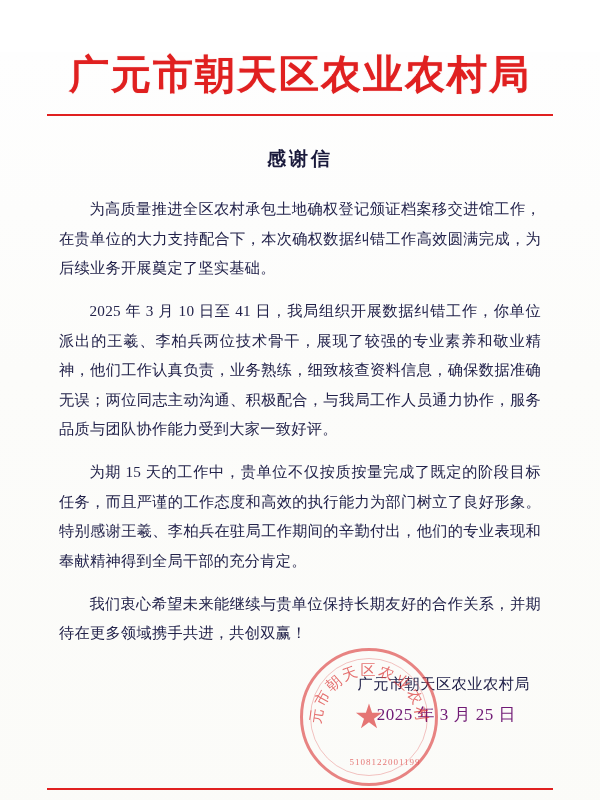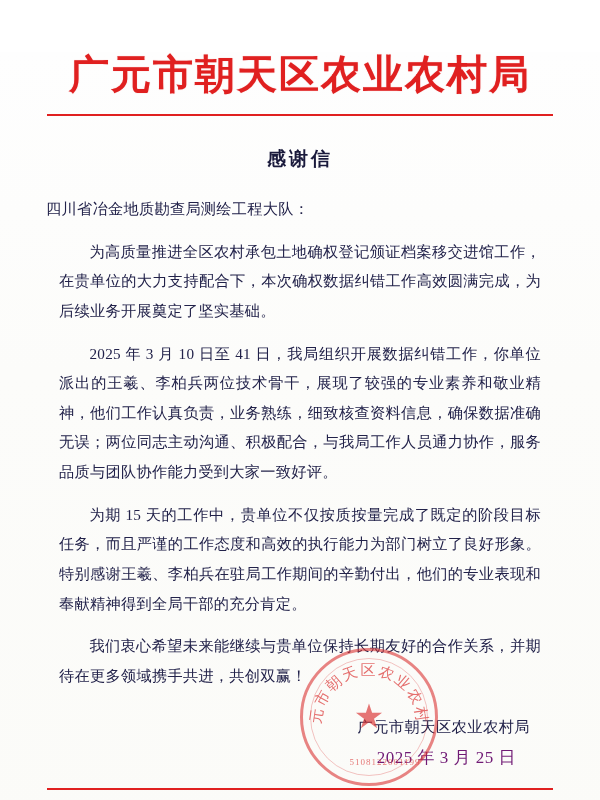--- a/index.html
+++ b/index.html
@@ -160,21 +160,20 @@
 <div class="page">
   <div class="paper-tint"></div>
 
   <div class="content">
     <div class="org-title">广元市朝天区农业农村局</div>
     <div class="red-rule"></div>
 
     <div class="doc-title">感谢信</div>
 
     <div class="body-text">
-      <p class="salutation">四川省冶金地质勘查局测绘工程大队：</p>
       <p class="para">为高质量推进全区农村承包土地确权登记颁证档案移交进馆工作，在贵单位的大力支持配合下，本次确权数据纠错工作高效圆满完成，为后续业务开展奠定了坚实基础。</p>
       <p class="para">2025 年 3 月 10 日至 41 日，我局组织开展数据纠错工作，你单位派出的王羲、李柏兵两位技术骨干，展现了较强的专业素养和敬业精神，他们工作认真负责，业务熟练，细致核查资料信息，确保数据准确无误；两位同志主动沟通、积极配合，与我局工作人员通力协作，服务品质与团队协作能力受到大家一致好评。</p>
       <p class="para">为期 15 天的工作中，贵单位不仅按质按量完成了既定的阶段目标任务，而且严谨的工作态度和高效的执行能力为部门树立了良好形象。特别感谢王羲、李柏兵在驻局工作期间的辛勤付出，他们的专业表现和奉献精神得到全局干部的充分肯定。</p>
       <p class="para">我们衷心希望未来能继续与贵单位保持长期友好的合作关系，并期待在更多领域携手共进，共创双赢！</p>
     </div>
 
     <div class="sign-block">
       <div class="sign-name">广元市朝天区农业农村局</div>
       <div class="sign-date">2025 年 3 月 25 日</div>
     </div>

